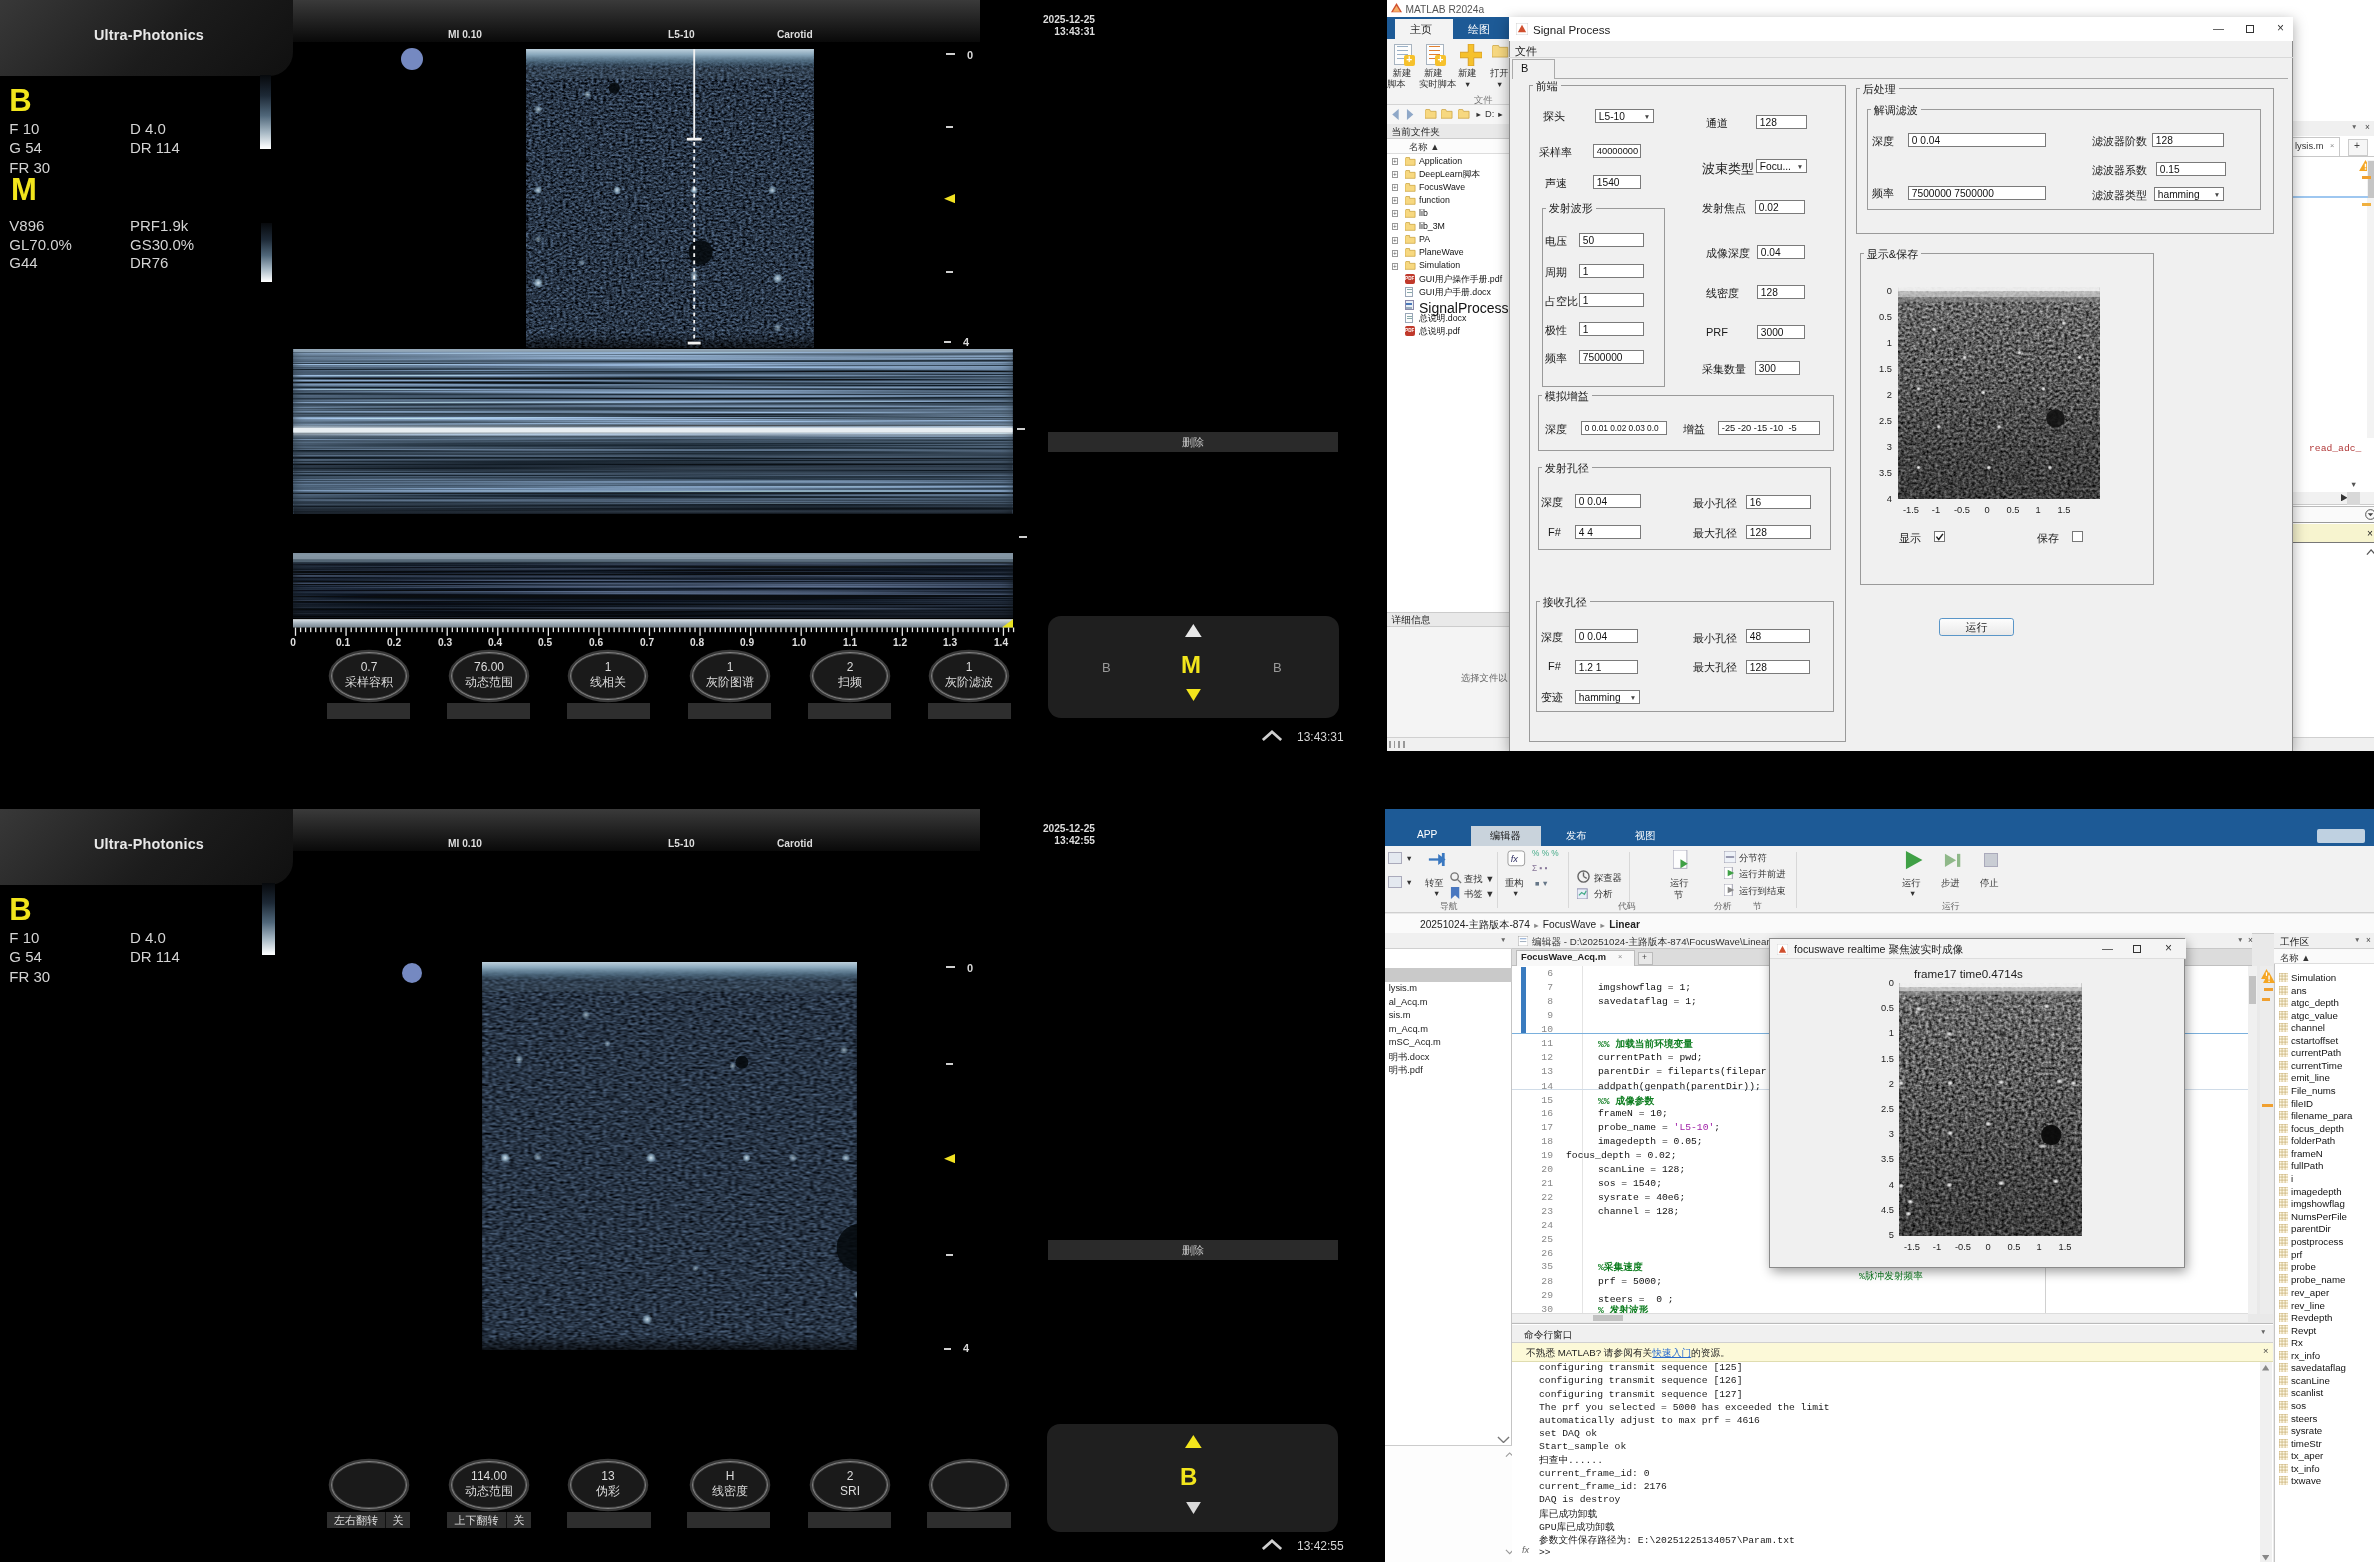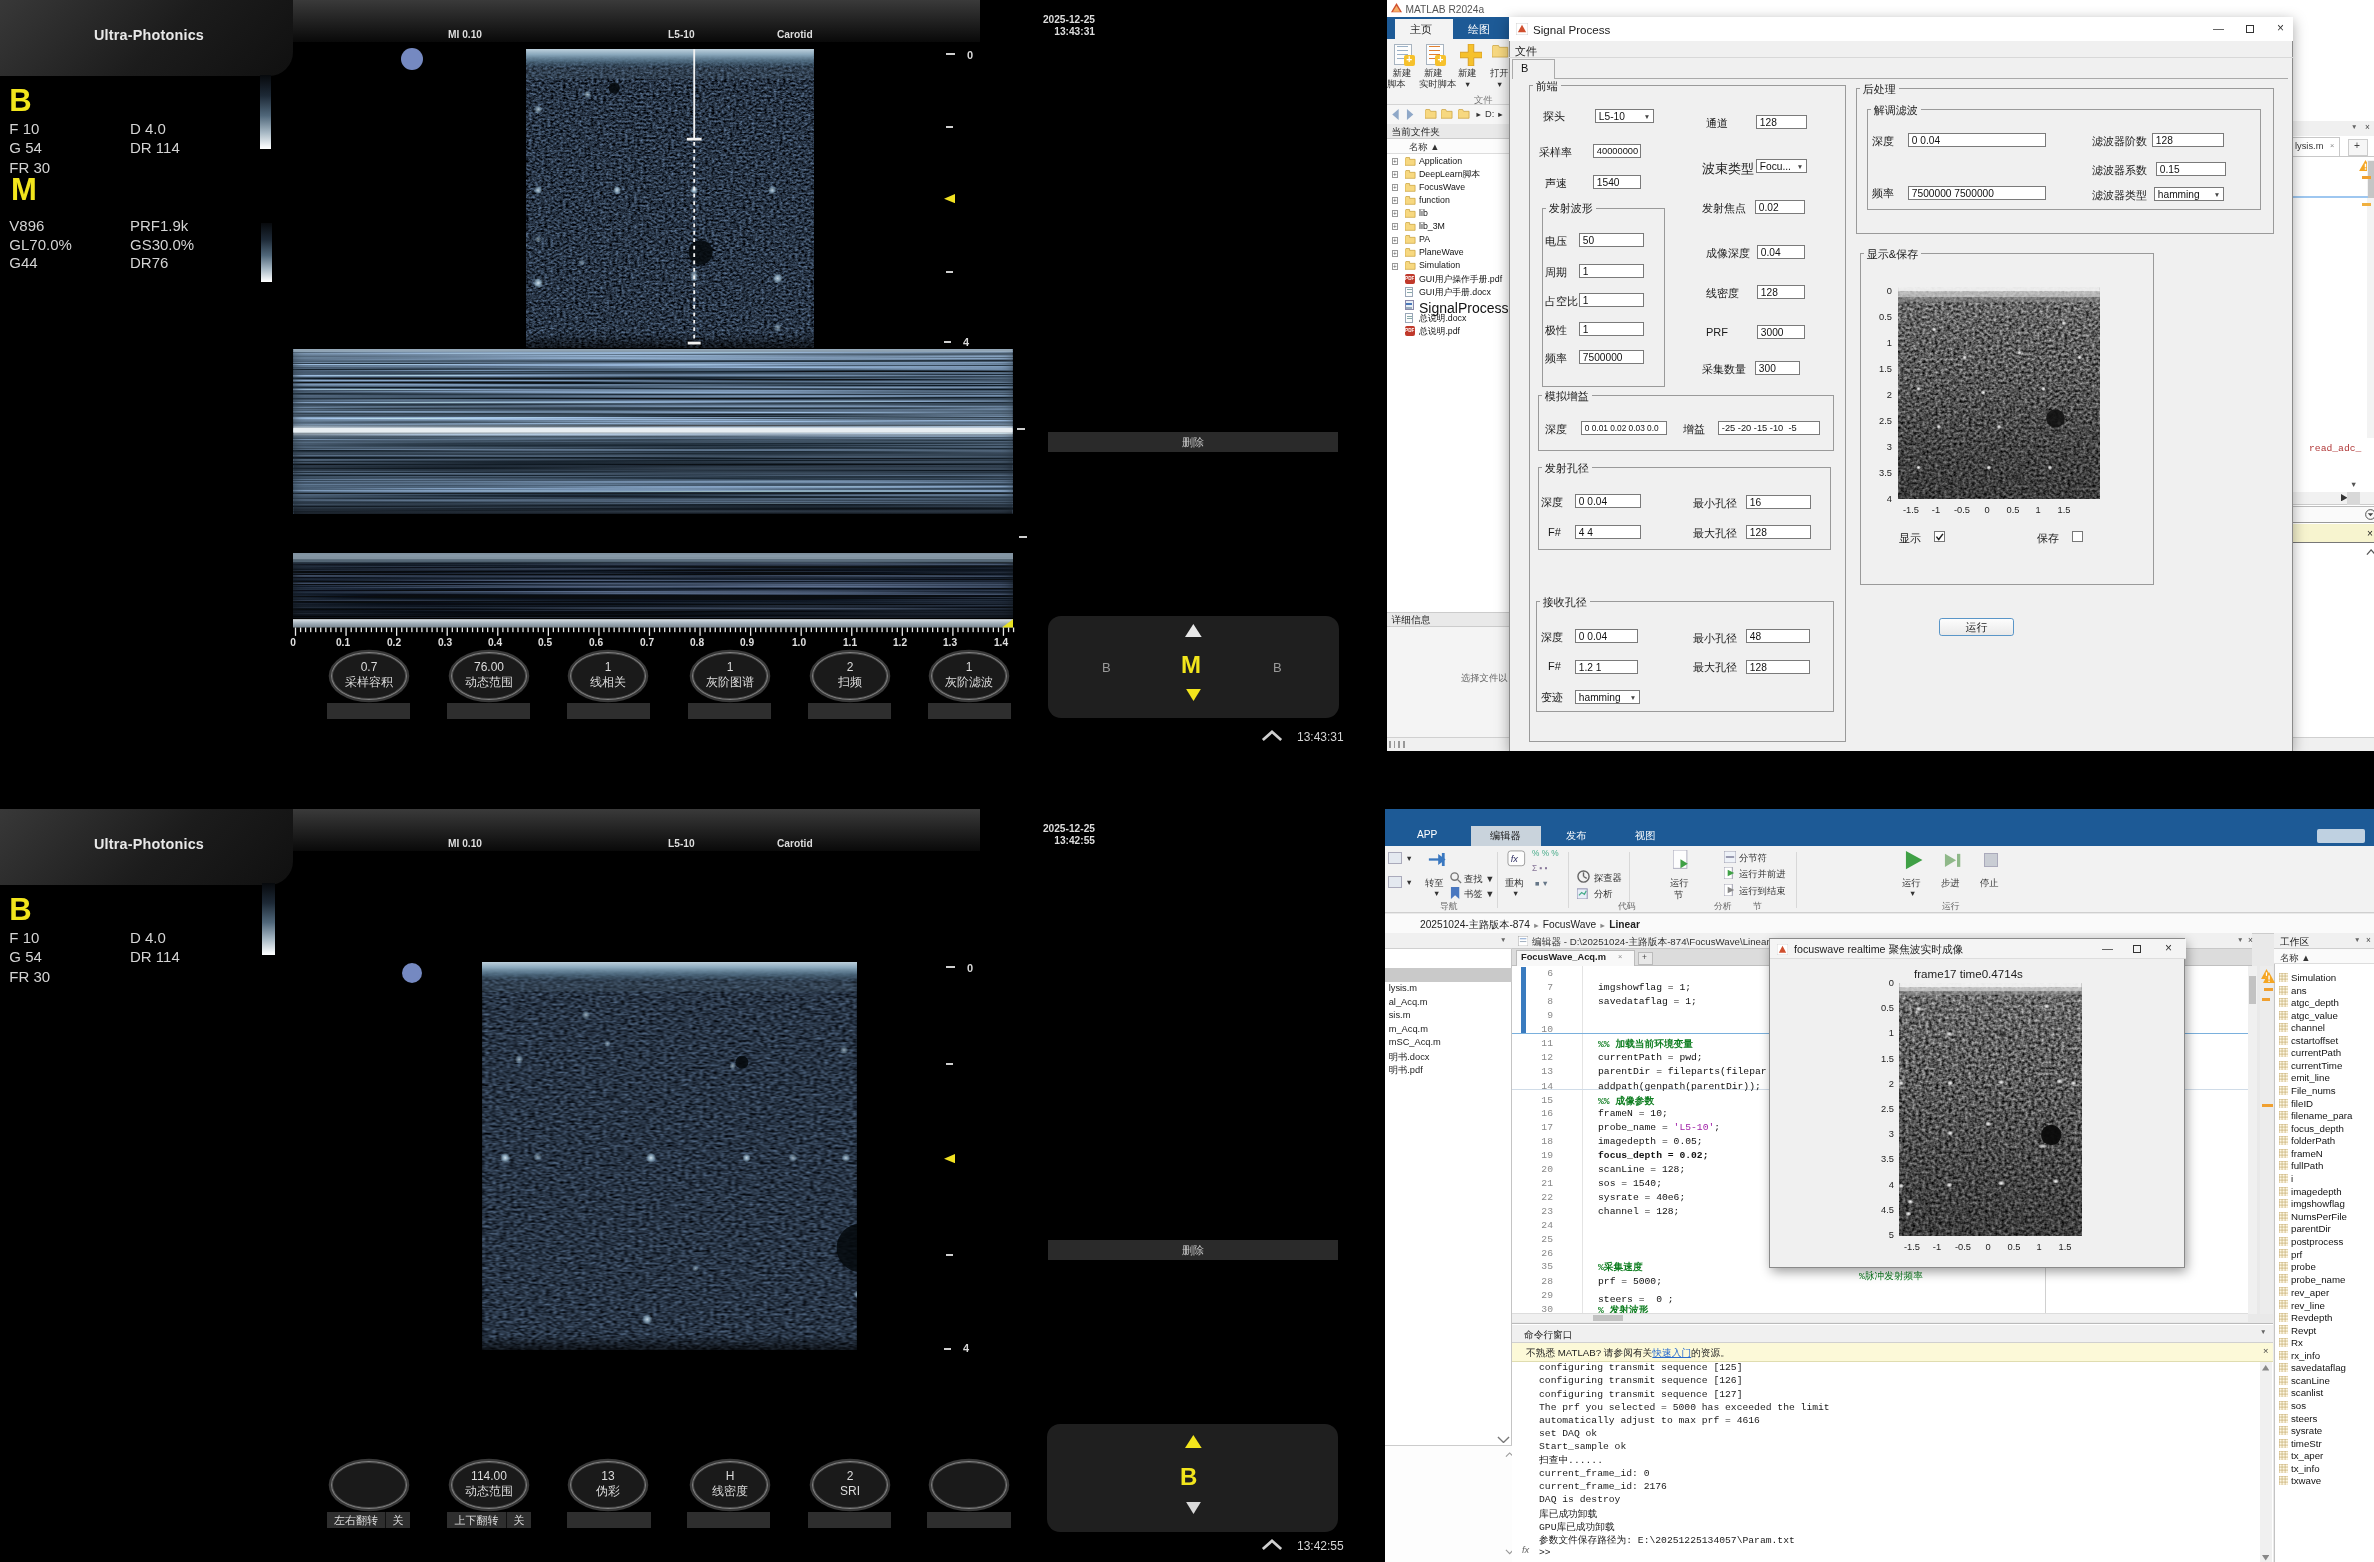--- a/index.html
+++ b/index.html
@@ -962,21 +962,21 @@
     <div class="cod" style="left:1598px;top:1081px;color:#111;font-weight:normal">addpath(genpath(parentDir));</div>
     <div class="lno" style="left:1529px;top:1095px">15</div>
     <div class="cod" style="left:1598px;top:1095px;color:#0e7d20;font-weight:bold">%% 成像参数</div>
     <div class="lno" style="left:1529px;top:1108px">16</div>
     <div class="cod" style="left:1598px;top:1108px;color:#111;font-weight:normal">frameN = 10;</div>
     <div class="lno" style="left:1529px;top:1122px">17</div>
     <div class="cod" style="left:1598px;top:1122px;color:#111;font-weight:normal">probe_name = <span style="color:#a020a8">'L5-10'</span>;</div>
     <div class="lno" style="left:1529px;top:1136px">18</div>
     <div class="cod" style="left:1598px;top:1136px;color:#111;font-weight:normal">imagedepth = 0.05;</div>
     <div class="lno" style="left:1529px;top:1150px">19</div>
-    <div class="cod" style="left:1598px;top:1150px;color:#111;font-weight:bold">focus_depth = 0.02;</div>
+    <div class="cod" style="left:1566px;top:1150px;color:#111;font-weight:normal">focus_depth = 0.02;</div>
     <div class="lno" style="left:1529px;top:1164px">20</div>
     <div class="cod" style="left:1598px;top:1164px;color:#111;font-weight:normal">scanLine = 128;</div>
     <div class="lno" style="left:1529px;top:1178px">21</div>
     <div class="cod" style="left:1598px;top:1178px;color:#111;font-weight:normal">sos = 1540;</div>
     <div class="lno" style="left:1529px;top:1192px">22</div>
     <div class="cod" style="left:1598px;top:1192px;color:#111;font-weight:normal">sysrate = 40e6;</div>
     <div class="lno" style="left:1529px;top:1206px">23</div>
     <div class="cod" style="left:1598px;top:1206px;color:#111;font-weight:normal">channel = 128;</div>
     <div class="lno" style="left:1529px;top:1220px">24</div>
     <div class="lno" style="left:1529px;top:1234px">25</div>

